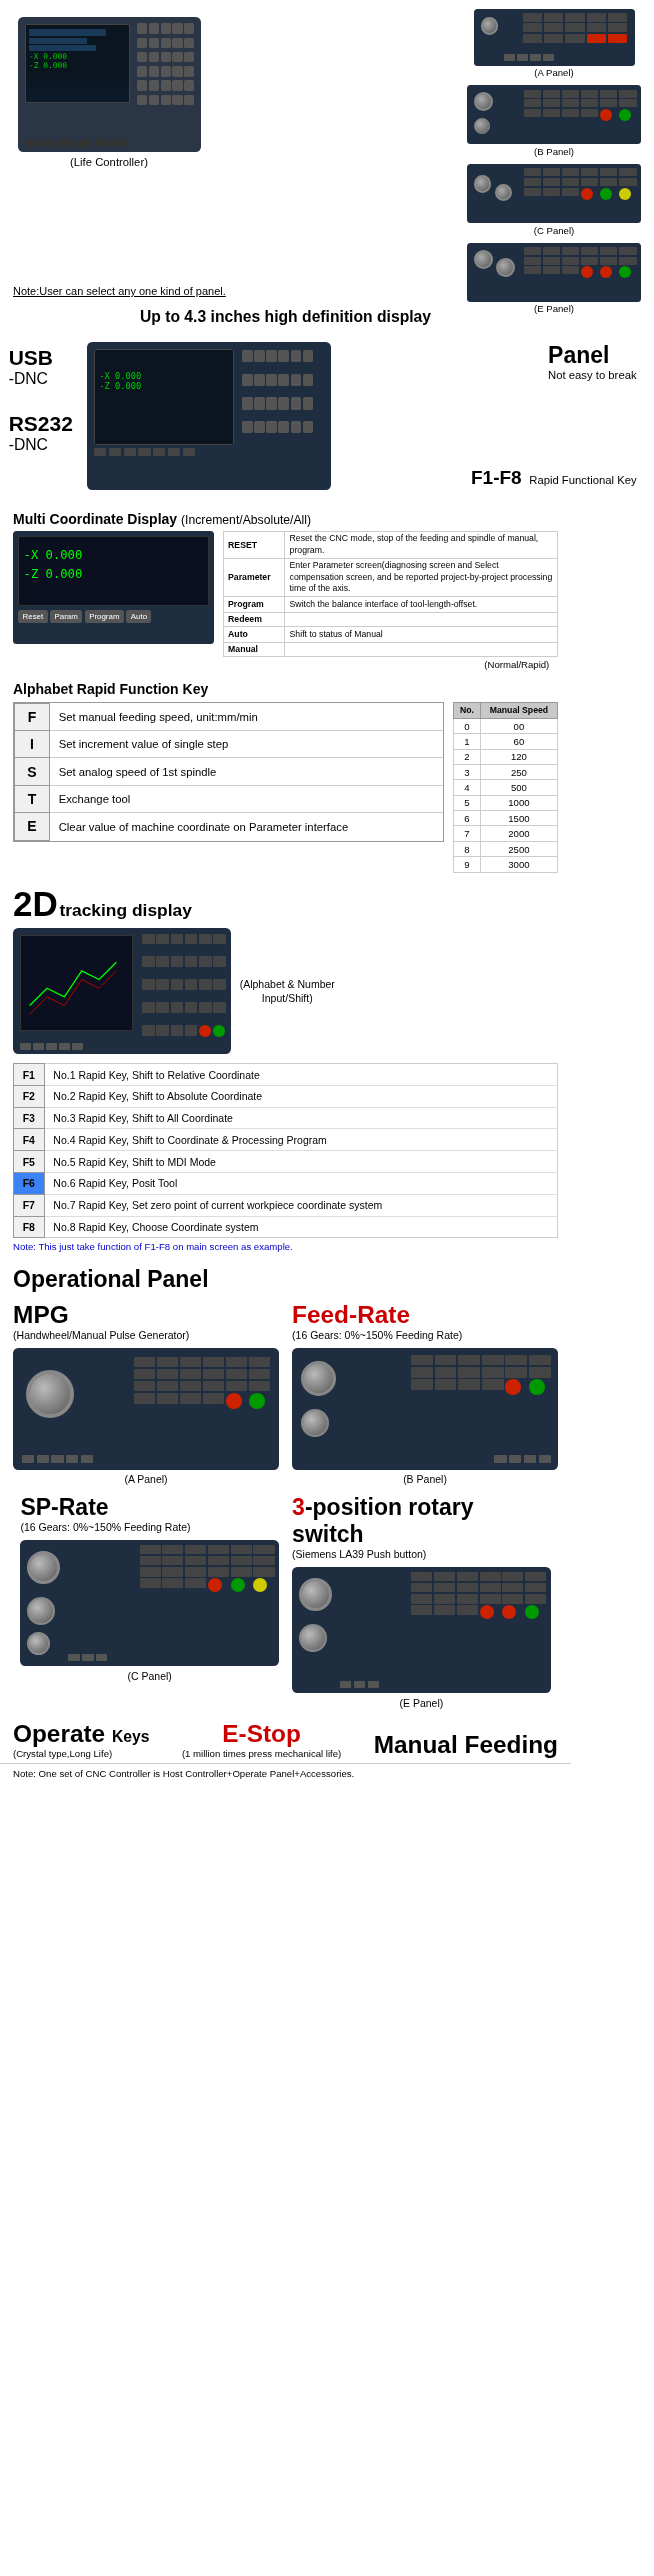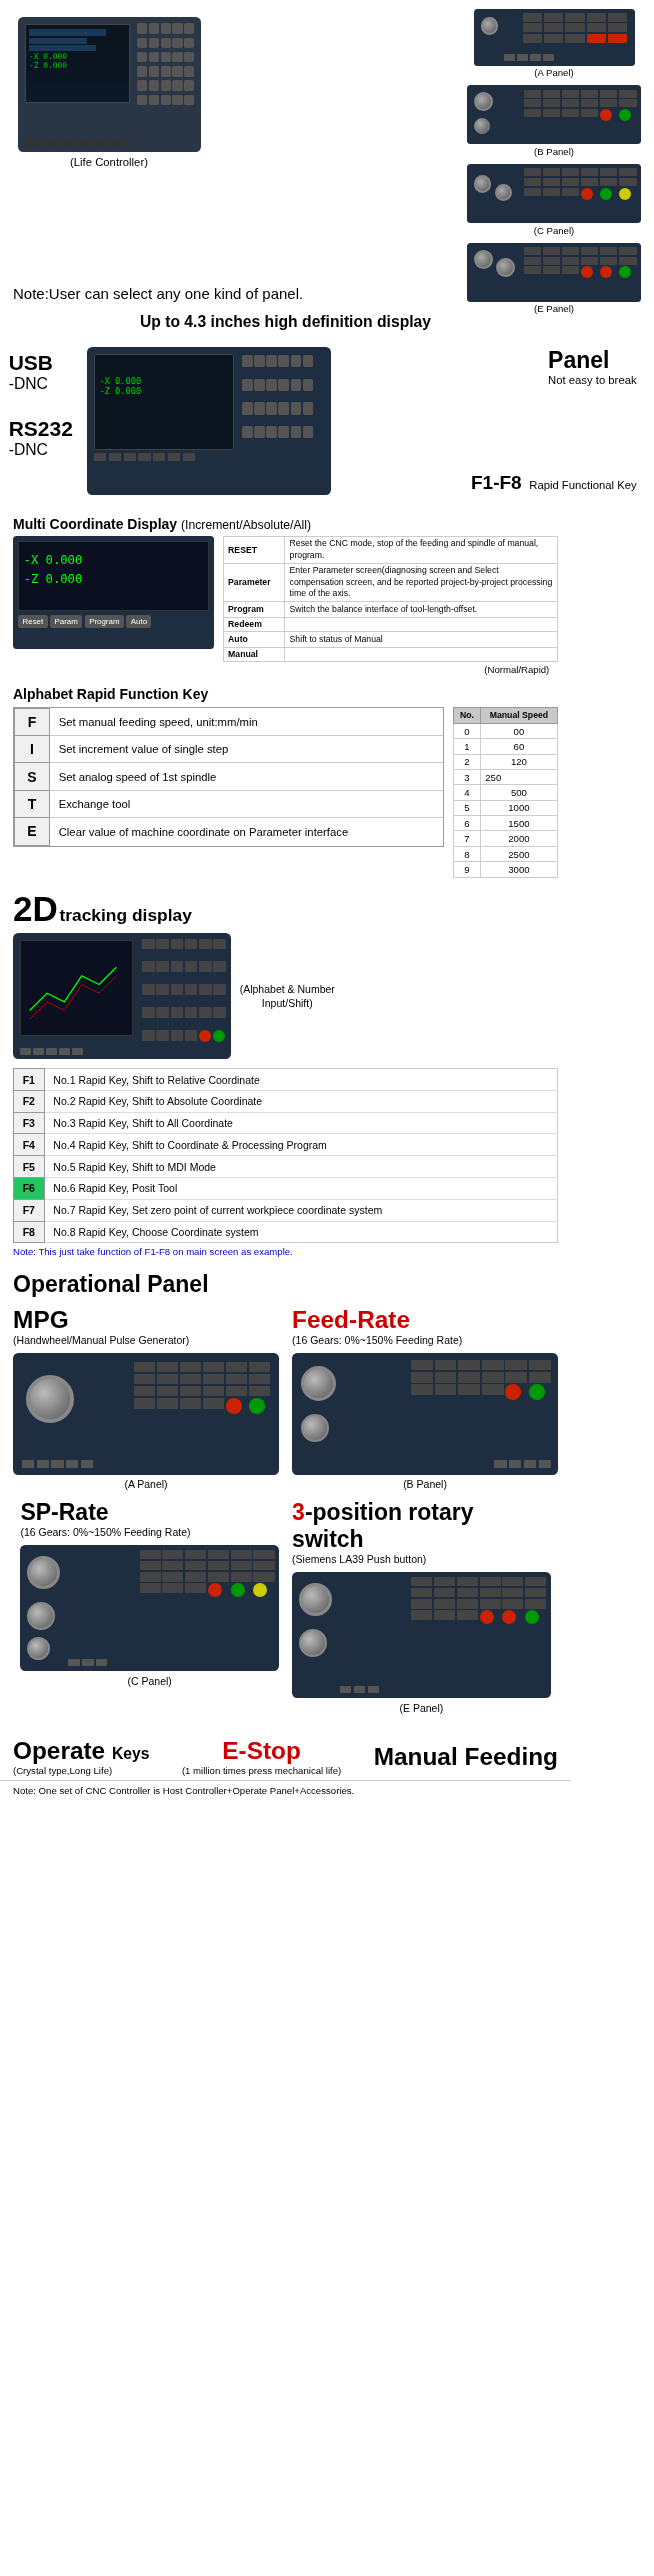--- a/index.html
+++ b/index.html
@@ -201,21 +201,21 @@
               <div style="background:#009900;border-radius:50%;height:12.2px;width:12.2px;"></div>
           </div>
         </div>
         <div style="font-size:9.6px; margin-top:1.7px;">(E Panel)</div>
       </div>
     </div>
 
     <div style="height:262px;"></div>
   </div>
 
-  <div style="padding:1.7px 13px 5.2px 13px; font-size:15px;">Note:User can select any one kind of panel.</div>
+  <div style="padding:1.7px 13px 5.2px 13px; font-size:11px;text-decoration:underline;">Note:User can select any one kind of panel.</div>
 
   <div style="text-align:center; font-size:15.7px; font-weight:bold; padding:5.2px 13px 7px 13px;">Up to 4.3 inches high definition display</div>
 
   <div style="position:relative; width:654px; height:174px; background:#fff;">
 
     <div style="position:absolute; left:87px; top:8.7px; width:244px; height:148px; background:#1e2e40; border-radius:5.2px; padding:7px;">
       
       <div style="width:140px; height:96px; background:#0a1520; border:1.7px solid #444; border-radius:1.7px; padding:4.4px; display:inline-block; vertical-align:top;">
         <div style="color:#00cc00; font-size:8.7px; font-family:monospace; margin-top:17.4px;">-X  0.000</div>
         <div style="color:#00cc00; font-size:8.7px; font-family:monospace;">-Z  0.000</div>
@@ -381,21 +381,21 @@
             <tr>
                 <td style="border:0.9px solid #ccc;padding:1.7px 4.4px;text-align:center;">1</td>
                 <td style="border:0.9px solid #ccc;padding:1.7px 4.4px;text-align:center;">60</td>
               </tr>
             <tr>
                 <td style="border:0.9px solid #ccc;padding:1.7px 4.4px;text-align:center;">2</td>
                 <td style="border:0.9px solid #ccc;padding:1.7px 4.4px;text-align:center;">120</td>
               </tr>
             <tr>
                 <td style="border:0.9px solid #ccc;padding:1.7px 4.4px;text-align:center;">3</td>
-                <td style="border:0.9px solid #ccc;padding:1.7px 4.4px;text-align:left;">250</td>
+                <td style="border:0.9px solid #ccc;padding:1.7px 4.4px;text-align:center;">250</td>
               </tr>
             <tr>
                 <td style="border:0.9px solid #ccc;padding:1.7px 4.4px;text-align:center;">4</td>
                 <td style="border:0.9px solid #ccc;padding:1.7px 4.4px;text-align:center;">500</td>
               </tr>
             <tr>
                 <td style="border:0.9px solid #ccc;padding:1.7px 4.4px;text-align:center;">5</td>
                 <td style="border:0.9px solid #ccc;padding:1.7px 4.4px;text-align:center;">1000</td>
               </tr>
             <tr>
@@ -504,21 +504,21 @@
         </tr>
         <tr style="border-bottom:0.9px solid #ddd;">
           <td style="padding:4.4px 8.7px; font-weight:bold; background:#f0f0f0; border:0.9px solid #999; text-align:center;">F4</td>
           <td style="padding:4.4px 8.7px;">No.4 Rapid Key, Shift to Coordinate &amp; Processing Program</td>
         </tr>
         <tr style="border-bottom:0.9px solid #ddd;">
           <td style="padding:4.4px 8.7px; font-weight:bold; background:#f0f0f0; border:0.9px solid #999; text-align:center;">F5</td>
           <td style="padding:4.4px 8.7px;">No.5 Rapid Key, Shift to MDI Mode</td>
         </tr>
         <tr style="border-bottom:0.9px solid #ddd;">
-          <td style="padding:4.4px 8.7px; font-weight:bold; background:#22c55e; border:0.9px solid #999; text-align:center;">F6</td>
+          <td style="padding:4.4px 8.7px; font-weight:bold; background:#3b82f6; border:0.9px solid #999; text-align:center;">F6</td>
           <td style="padding:4.4px 8.7px;">No.6 Rapid Key, Posit Tool</td>
         </tr>
         <tr style="border-bottom:0.9px solid #ddd;">
           <td style="padding:4.4px 8.7px; font-weight:bold; background:#f0f0f0; border:0.9px solid #999; text-align:center;">F7</td>
           <td style="padding:4.4px 8.7px;">No.7 Rapid Key, Set zero point of current workpiece coordinate system</td>
         </tr>
         <tr>
           <td style="padding:4.4px 8.7px; font-weight:bold; background:#f0f0f0; border:0.9px solid #999; text-align:center;">F8</td>
           <td style="padding:4.4px 8.7px;">No.8 Rapid Key, Choose Coordinate system</td>
         </tr>
@@ -704,21 +704,21 @@
         <div style="position:absolute; bottom:5.2px; left:48px; display:flex; gap:2.6px;">
           <div style="width:11.3px;height:7px;background:#555;border-radius:0.9px;"></div>
           <div style="width:11.3px;height:7px;background:#555;border-radius:0.9px;"></div>
           <div style="width:11.3px;height:7px;background:#555;border-radius:0.9px;"></div>
         </div>
       </div>
       <div style="font-size:10.5px; text-align:center;">(E Panel)</div>
     </div>
   </div>
 
-  <div style="display:flex; justify-content:space-between; padding:7px 13px 4.4px 13px; align-items:center;margin-top:12px;">
+  <div style="display:flex; justify-content:space-between; padding:7px 13px 4.4px 13px; align-items:flex-end;">
     <div>
       <div style="font-size:24.4px; font-weight:bold;">
         <span>Operate</span>
         <span style="font-size:15.7px;">Keys</span>
       </div>
       <div style="font-size:9.6px;">(Crystal type,Long Life)</div>
     </div>
     <div style="text-align:center;">
       <span style="font-size:24.4px; font-weight:bold; color:#cc0000;">E-Stop</span>
       <div style="font-size:9.6px;">(1 million times press mechanical life)</div>

